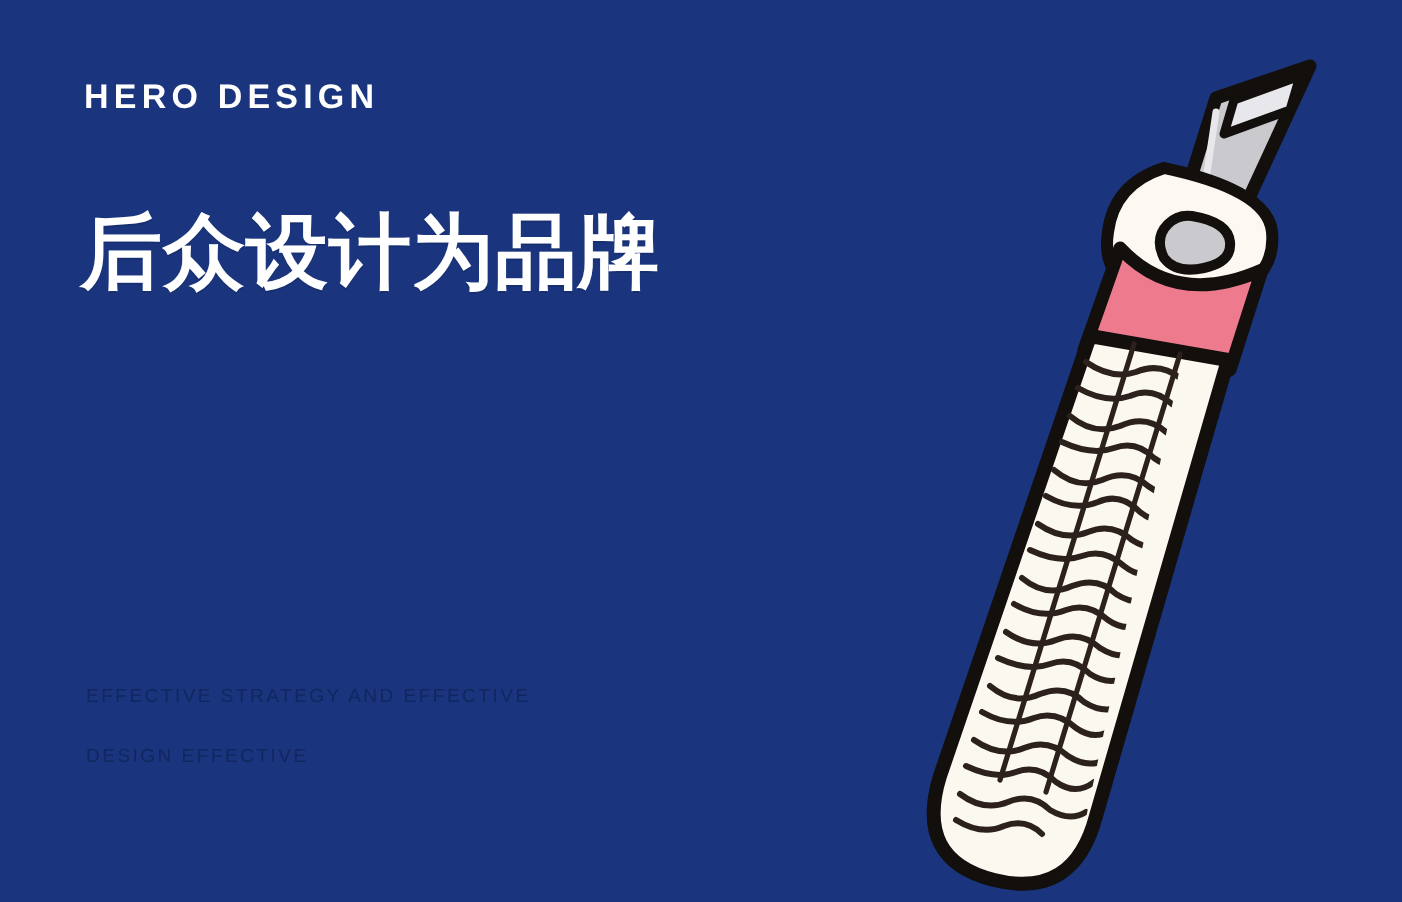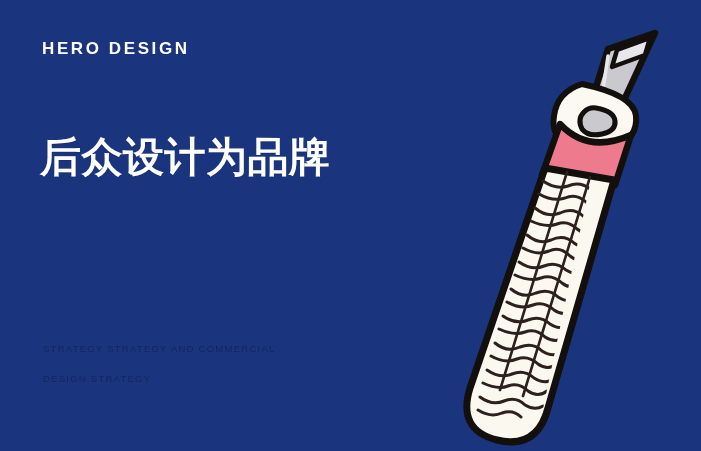--- a/index.html
+++ b/index.html
@@ -30,21 +30,20 @@
     color: #ffffff;
     line-height: 1;
     white-space: nowrap;
   }
 
   .headline {
     position: absolute;
     left: 40px;
     top: 96px;
     width: 520px;
-    margin-top: 31px;
   }
   .headline-line {
     font-size: 41px;
     font-weight: 700;
     color: #ffffff;
     line-height: 60px;
     letter-spacing: 0.5px;
     white-space: nowrap;
     text-shadow: 0 1px 0 rgba(0,0,0,0.10);
   }
@@ -82,22 +81,22 @@
 
 <div id="poster">
 
   <div class="brand-eyebrow">HERO DESIGN</div>
 
   <div class="headline">
     <div class="headline-line">后众设计为品牌</div>
   </div>
 
   <div class="subcopy">
-    <div class="subcopy-line">STRATEGY STRATEGY AND COMMERCIAL</div>
-    <div class="subcopy-line">DESIGN STRATEGY</div>
+    <div class="subcopy-line">EFFECTIVE STRATEGY AND EFFECTIVE</div>
+    <div class="subcopy-line">DESIGN EFFECTIVE</div>
   </div>
 
   <div class="knife-wrap">
     <svg width="701" height="451" viewBox="0 0 701 451" xmlns="http://www.w3.org/2000/svg">
       <defs>
         <clipPath id="handleClip">
 
           <path d="M 596 155
                    L 541 140
                    L 470 390

